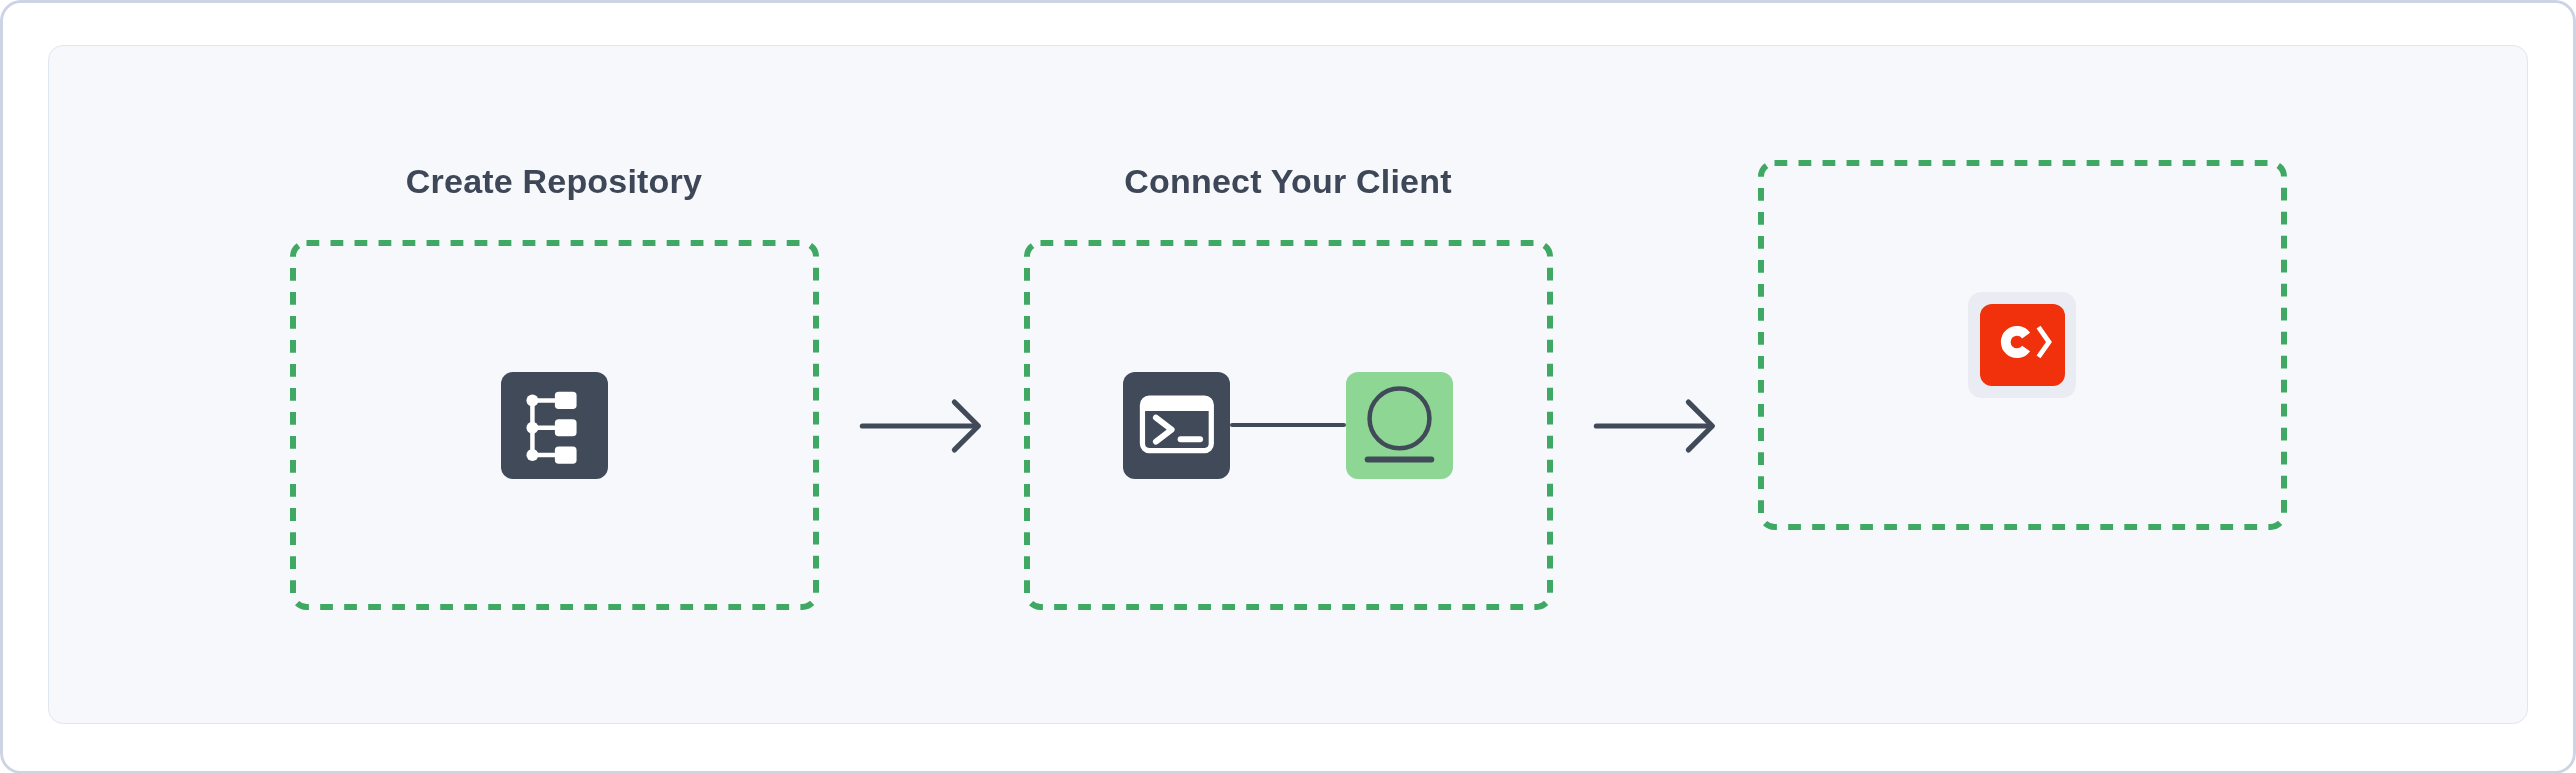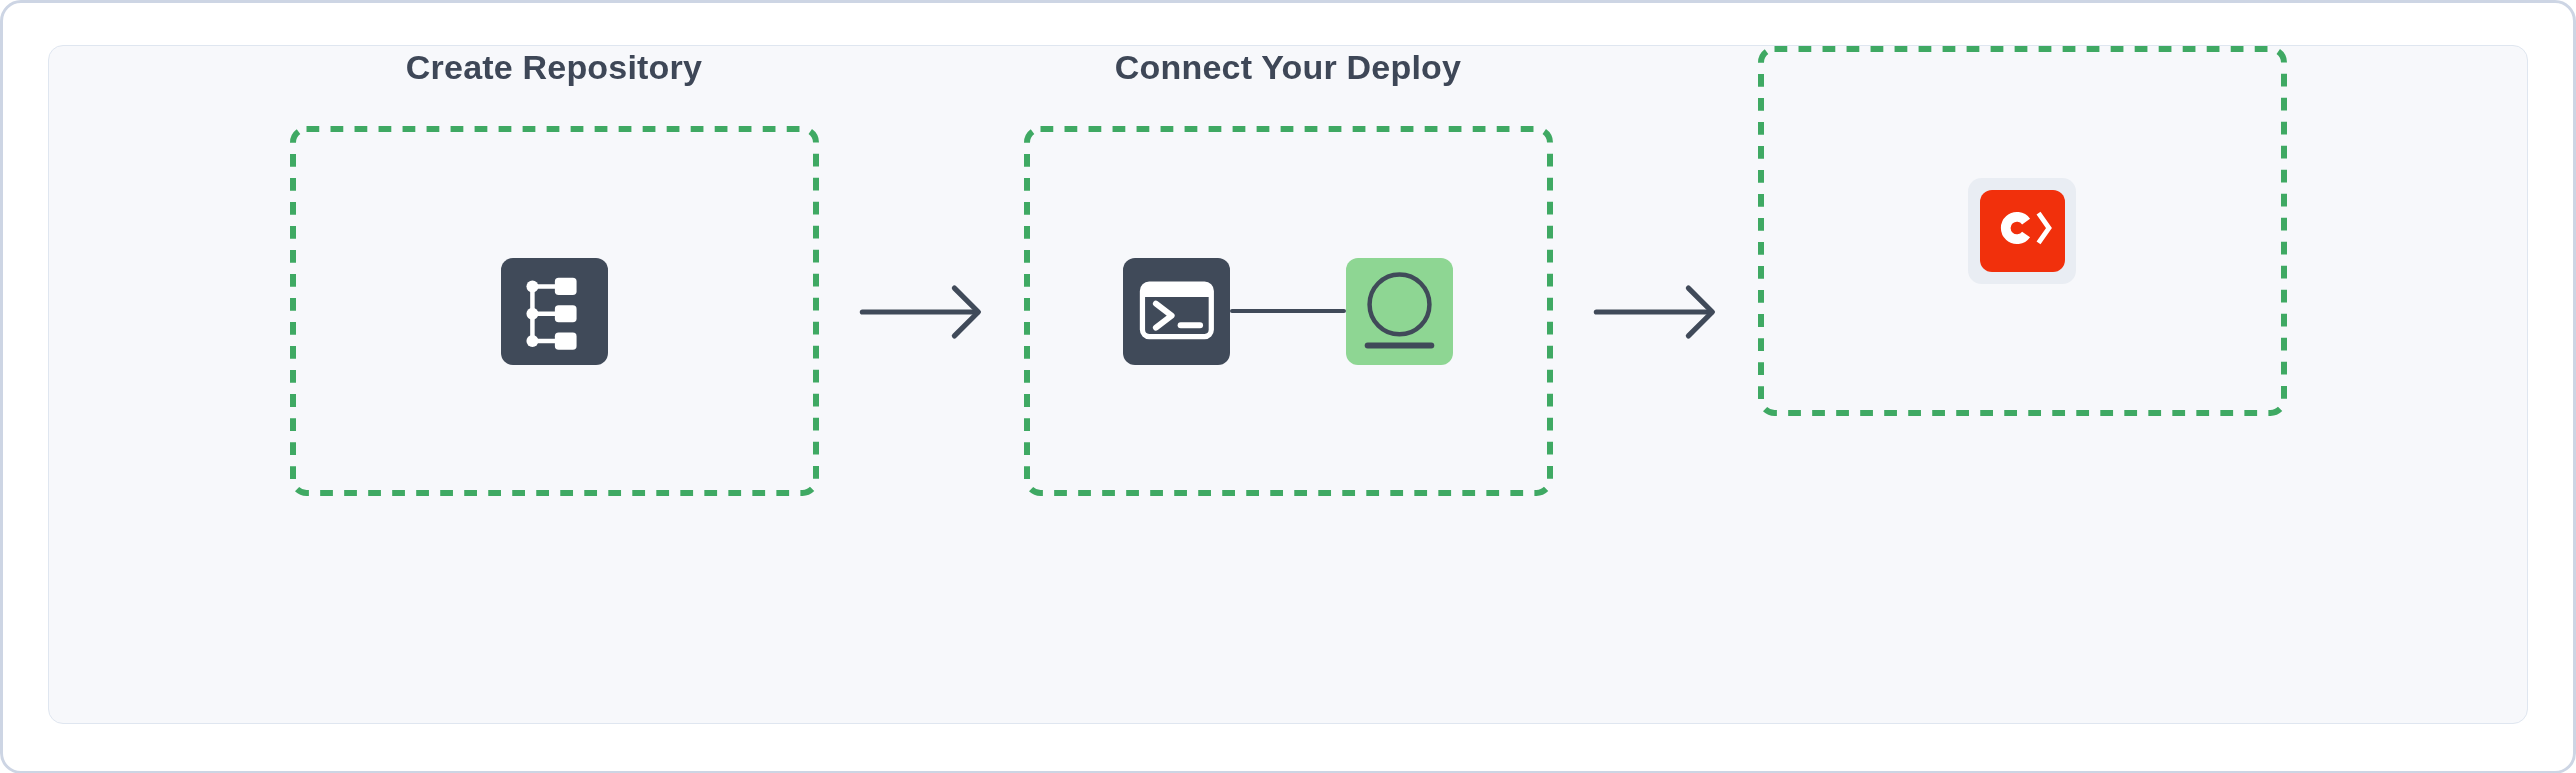--- a/index.html
+++ b/index.html
@@ -16,20 +16,21 @@
     border-radius:21px;
     pointer-events:none;
   }
   .panel {
     position:absolute; left:48px; top:45px;
     width:2480px; height:679px;
     background: var(--panel_bg, #f7f8fb);
     border:1.5px solid var(--panel_border, #dfe6f0);
     border-radius:15px;
     display:flex; justify-content:center; align-items:flex-start;
+    padding-top:114px;
   }
   .steps-row { display:flex; align-items:flex-start; }
   .step { width:529px; display:flex; flex-direction:column; align-items:center; }
   .step-title {
     height:43px; line-height:43px;
     font-size:34px; font-weight:600; letter-spacing:0.2px;
     color: var(--title_text, #3e4757);
     margin-bottom:37px;
     white-space:nowrap;
   }
@@ -129,21 +130,21 @@
     </div>
 
     <div class="arrow-cell">
       <svg width="205" height="90" viewBox="0 0 274 120">
         <path class="arrow-stroke" d="M58 60 H212"></path>
         <path class="arrow-stroke" d="M181 28 L213 60 L181 92"></path>
       </svg>
     </div>
 
     <div class="step">
-      <div class="step-title">Connect Your Deploy</div>
+      <div class="step-title">Connect Your Client</div>
       <div class="dropzone">
         <svg class="dash" width="529" height="370" viewBox="0 0 705 493">
           <rect class="dash-rect" x="4" y="4" width="697" height="485" rx="18"></rect>
         </svg>
         <div class="zone-content">
           <div class="client-pair">
             <div class="dark-square">
               <svg width="107" height="107" viewBox="0 0 143 143">
                 <rect class="w-stroke" style="stroke-width:7" x="26" y="35" width="92" height="70" rx="9"></rect>
                 <path class="w-fill" d="M26 52 v-8 q0 -9 9 -9 h74 q9 0 9 9 v8 z"></path>

